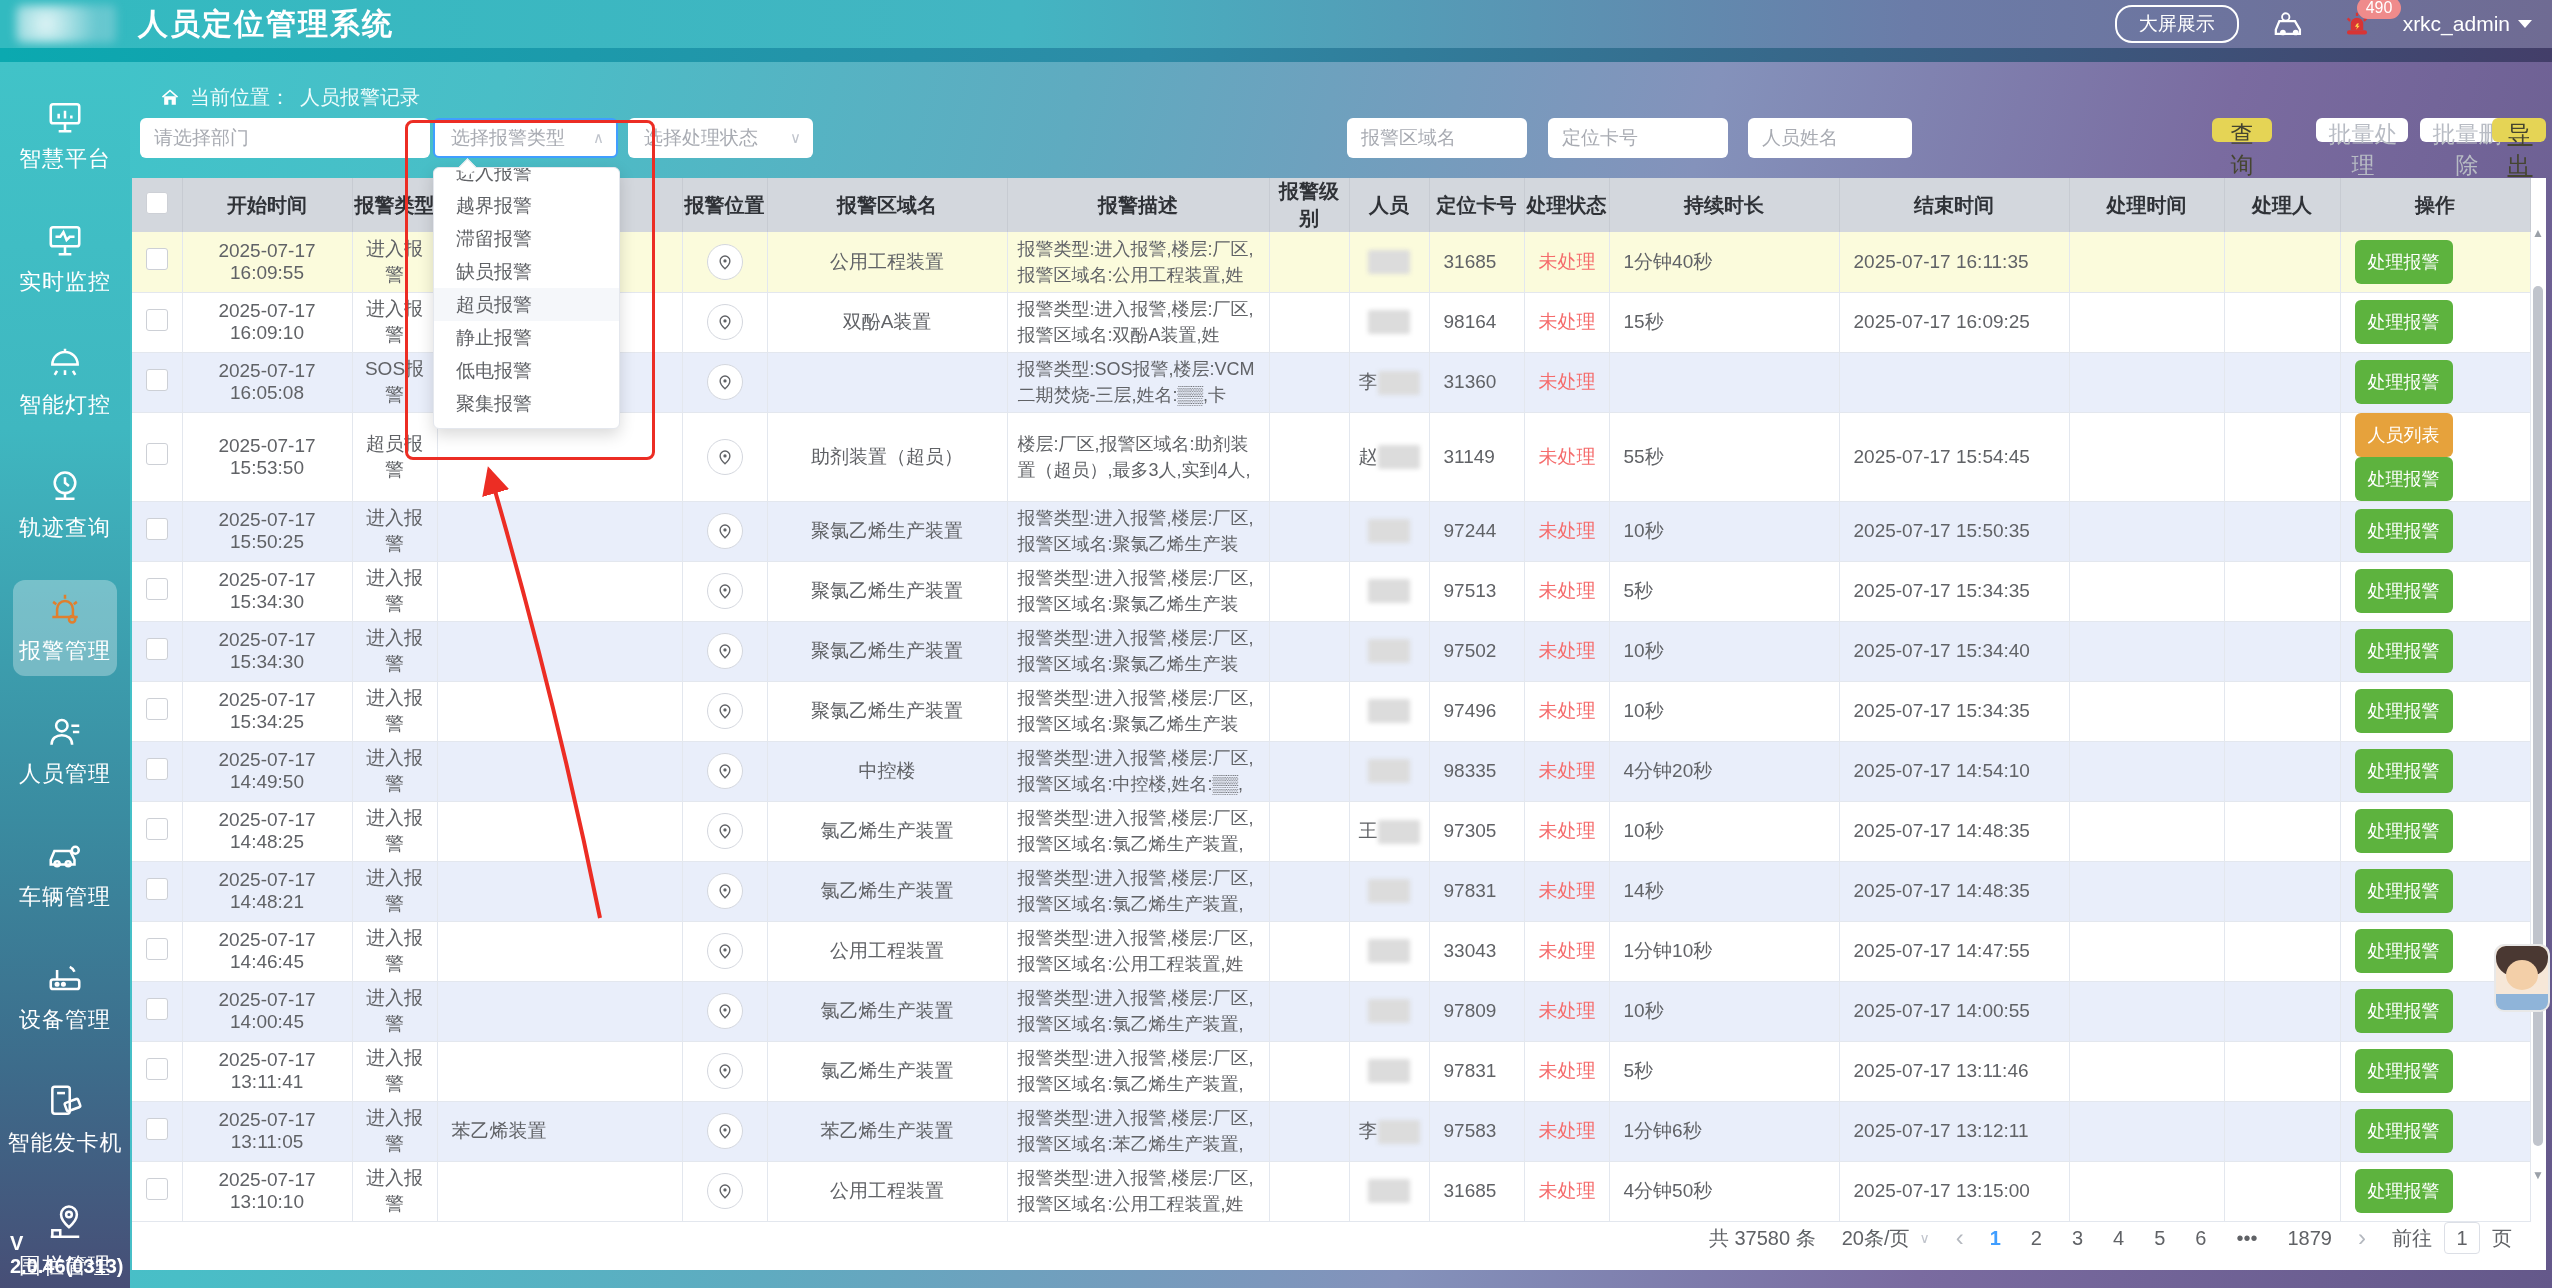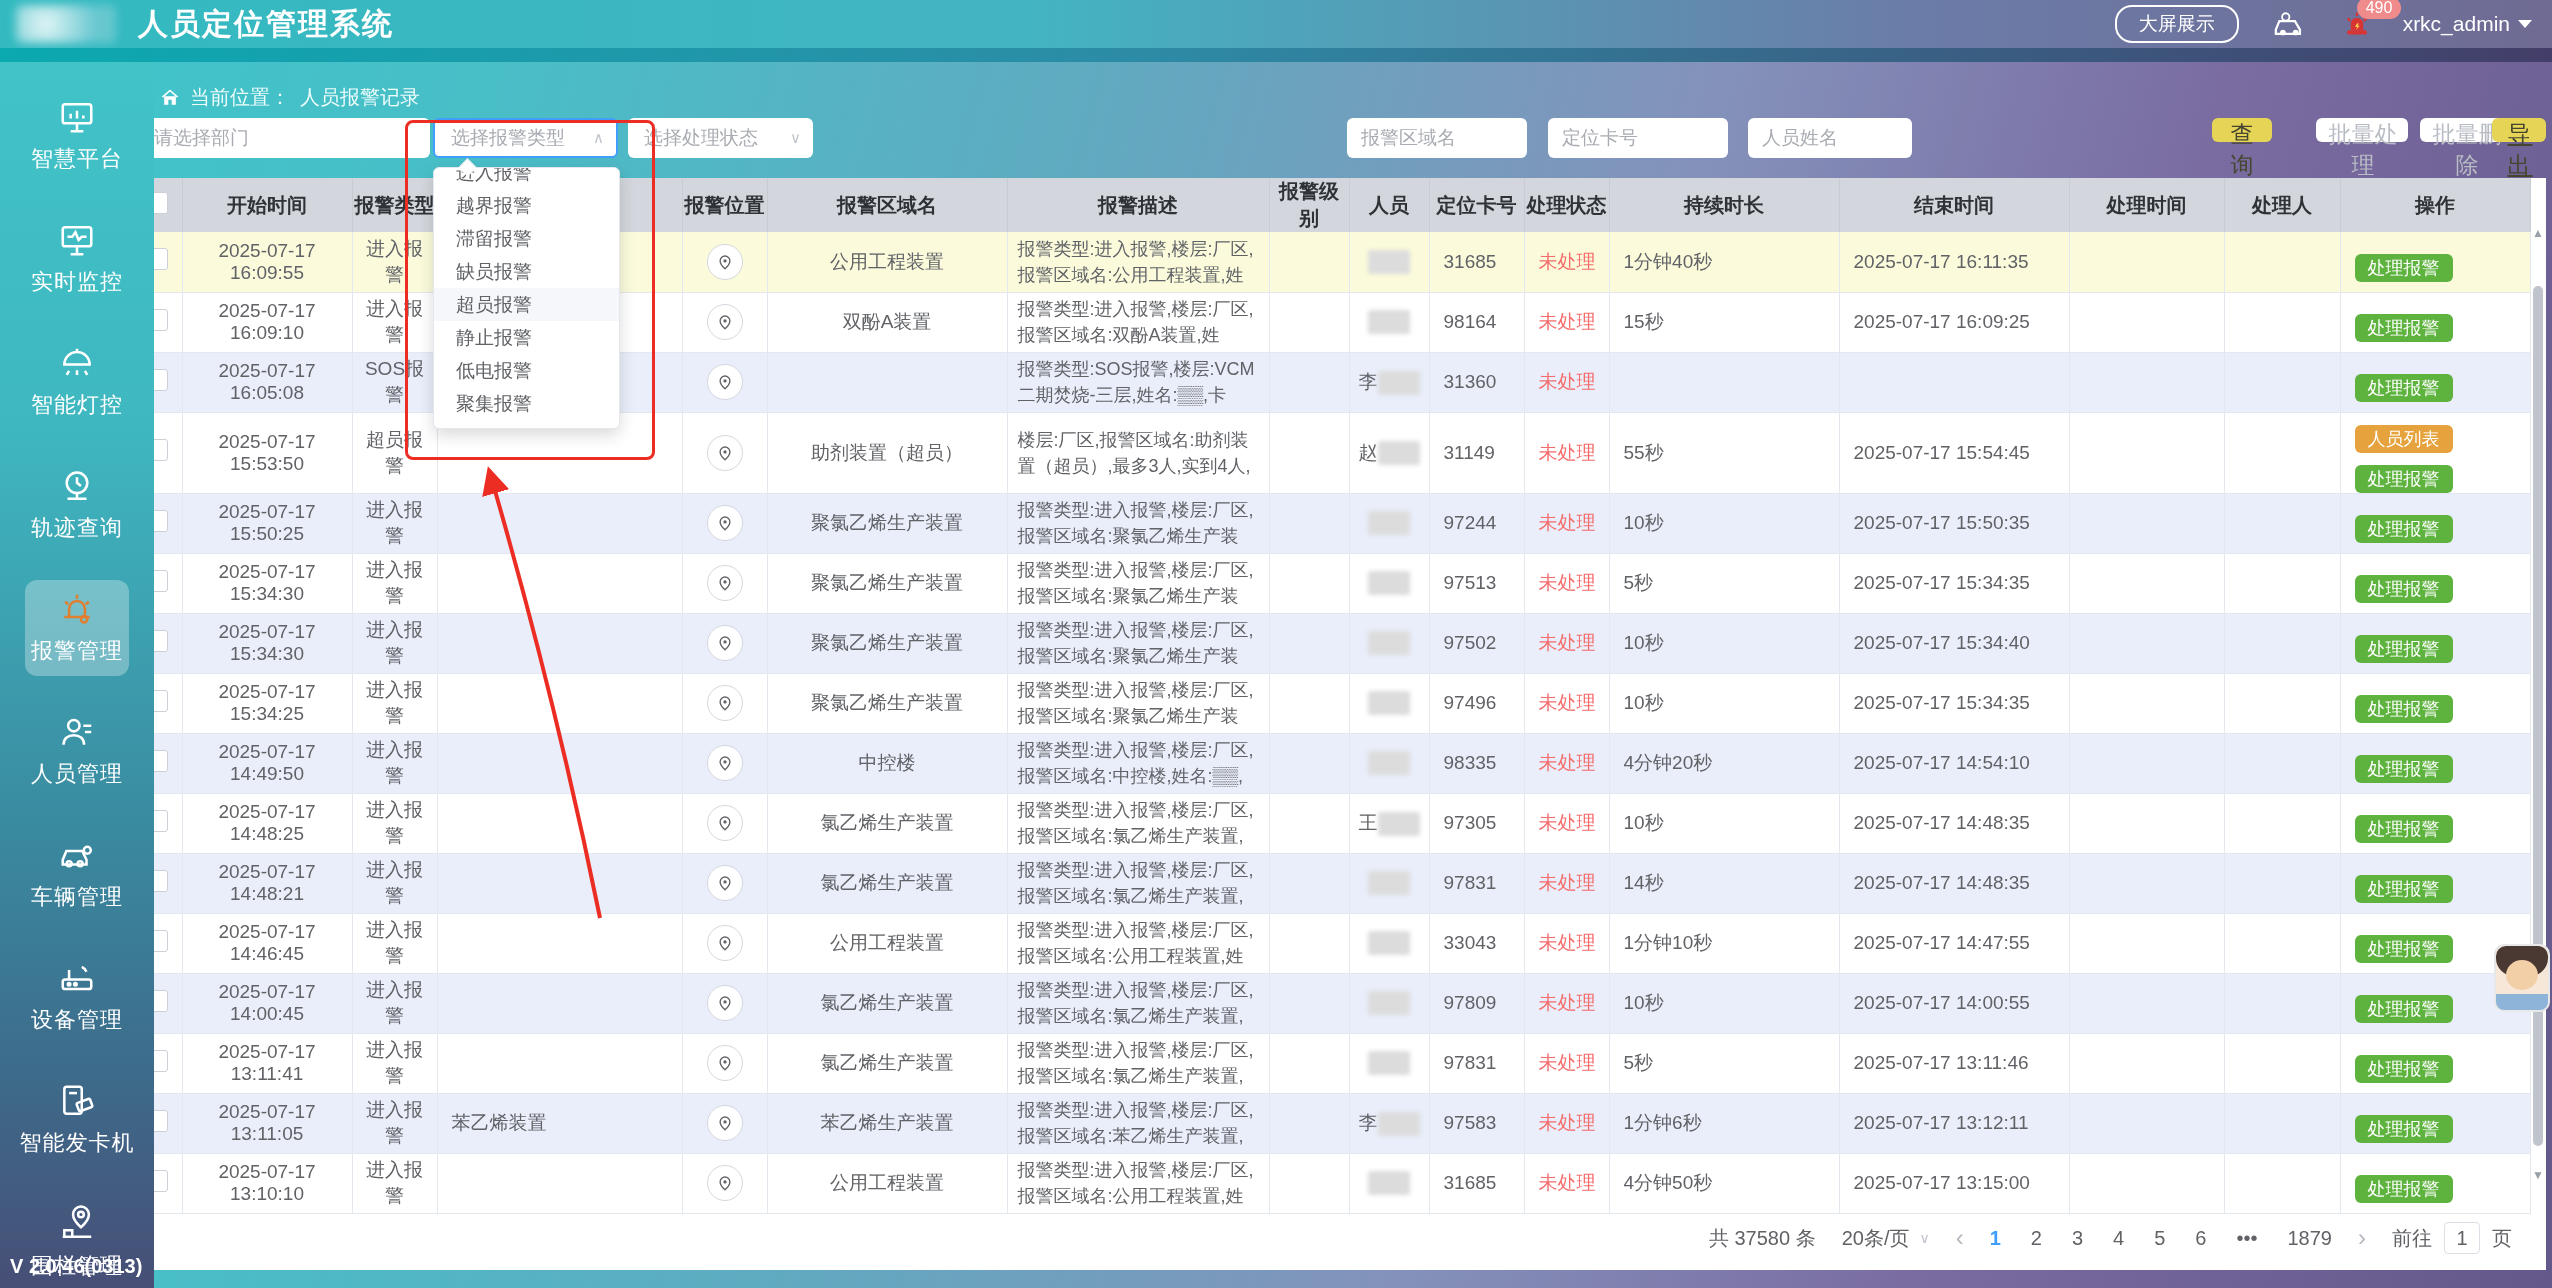--- a/index.html
+++ b/index.html
@@ -20,21 +20,21 @@
   .bigscreen-btn{border:2px solid #fff;border-radius:17px;color:#fff;font-size:19px;
     padding:4px 22px;background:transparent;cursor:pointer;}
   .tb-icon{margin-left:34px;position:relative;display:flex;align-items:center;}
   .badge{position:absolute;left:16px;top:-12px;background:#ef8b8b;color:#fff;font-size:16px;
     border-radius:12px;padding:1px 9px;line-height:20px;}
   .username{color:#fff;font-size:21px;margin-left:30px;display:flex;align-items:center;gap:8px;}
   .caret-down{width:0;height:0;border-left:7px solid transparent;border-right:7px solid transparent;border-top:8px solid #fff;}
   .topbar-strip{position:absolute;left:0;top:48px;width:2552px;height:14px;
     background:linear-gradient(90deg,#0ba9b0 0%,#2d8ba6 45%,#433e69 100%);z-index:4;}
   
-  .sidebar{position:absolute;left:0;top:62px;width:154px;height:1226px;z-index:3;
+  .sidebar{position:absolute;left:0;top:62px;width:130px;height:1226px;z-index:3;
     background:linear-gradient(180deg,#41c3c8 0%,#3fb7c0 30%,#3a8ba0 62%,#3d6c8b 82%,#474e76 100%);
     display:flex;flex-direction:column;align-items:center;padding-top:26px;box-sizing:border-box;}
   .side-item{display:flex;flex-direction:column;align-items:center;gap:8px;color:#fff;
     margin-bottom:27px;cursor:pointer;padding:10px 8px;border-radius:12px;width:104px;box-sizing:border-box;}
   .side-item .icon svg{width:38px;height:38px;stroke:#fff;fill:none;stroke-width:1.6;}
   .side-item.active{background:rgba(255,255,255,.3);}
   .side-item.active .icon svg{stroke:#e07f2e;}
   .side-label{font-size:22px;letter-spacing:1px;white-space:nowrap;}
   .version{position:absolute;left:10px;bottom:10px;color:#fff;font-size:20px;font-weight:bold;}
   
@@ -66,22 +66,22 @@
   tr.bg-blue td{background:#e9eefa;}
   tr.bg-white td{background:#fff;}
   .c-center{text-align:center;}
   .c-left{padding-left:14px;}
   .checkbox{display:inline-block;width:20px;height:20px;border:1px solid #cdd0d6;border-radius:3px;background:#fff;}
   .pin-btn{width:36px;height:36px;border-radius:50%;border:1px solid #d4d7de;background:#fff;cursor:pointer;
     display:inline-flex;align-items:center;justify-content:center;}
   .desc{line-height:26px;max-height:52px;overflow:hidden;font-size:18px;padding:2px 4px;}
   .status-red{color:#f56c6c;}
   .blurbox{display:inline-block;width:42px;height:24px;background:#dcdcdc;border-radius:2px;filter:blur(2px);vertical-align:middle;}
-  .act-btn{border:none;border-radius:6px;color:#fff;font-size:18px;padding:2px 13px;cursor:pointer;
-    font-family:Liberation Mono, monospace;margin-right:8px;white-space:nowrap;margin-top:12px;}
+  .act-btn{border:none;border-radius:6px;color:#fff;font-size:18px;padding:10px 13px;cursor:pointer;
+    font-family:Liberation Mono, monospace;margin-right:8px;white-space:nowrap;}
   .btn-green{background:#5db33e;}
   .btn-orange{background:#e6a23c;}
   
   .vscroll{position:absolute;right:1px;top:46px;width:14px;height:960px;}
   .vscroll .arr{position:absolute;left:1px;width:12px;text-align:center;color:#9aa0a8;font-size:12px;}
   .vscroll .thumb{position:absolute;left:2px;top:62px;width:10px;height:860px;background:#c0c4cc;border-radius:6px;}
   
   .pagination{position:absolute;right:34px;bottom:16px;display:flex;align-items:center;gap:26px;
     font-size:20px;color:#606266;}
   .pg-pages{display:flex;align-items:center;gap:30px;}

